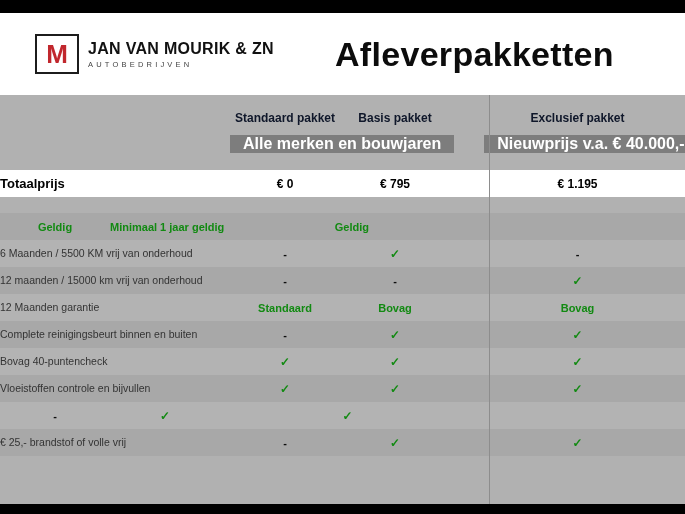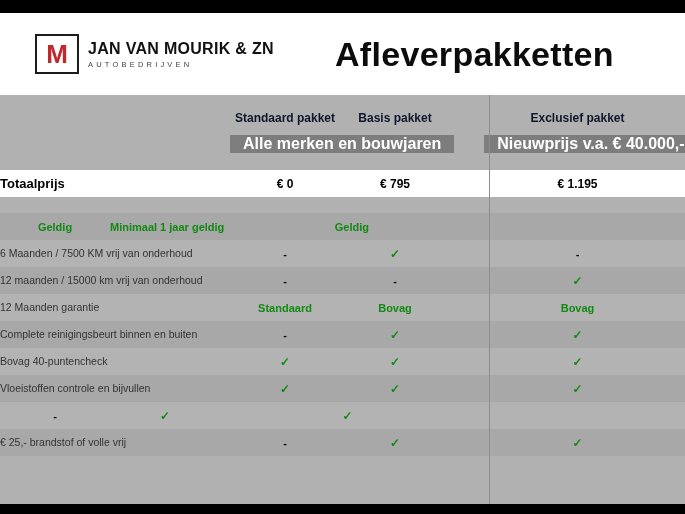--- a/index.html
+++ b/index.html
@@ -146,21 +146,21 @@
     <div class="rows">
 
       <div class="grid-row data-row">
         <div class="col-a val">Geldig</div>
         <div class="col-b val">Minimaal 1 jaar geldig</div>
         <div class="col-gap"></div>
         <div class="col-c val">Geldig</div>
       </div>
 
       <div class="grid-row data-row">
-        <div class="col-label row-label">6 Maanden / 7500 KM vrij van onderhoud</div>
+        <div class="col-label row-label">6 Maanden / 5500 KM vrij van onderhoud</div>
         <div class="col-a val dash">-</div>
         <div class="col-b val check">✓</div>
         <div class="col-gap"></div>
         <div class="col-c val dash">-</div>
       </div>
 
       <div class="grid-row data-row">
         <div class="col-label row-label">12 maanden / 15000 km vrij van onderhoud</div>
         <div class="col-a val dash">-</div>
         <div class="col-b val dash">-</div>

